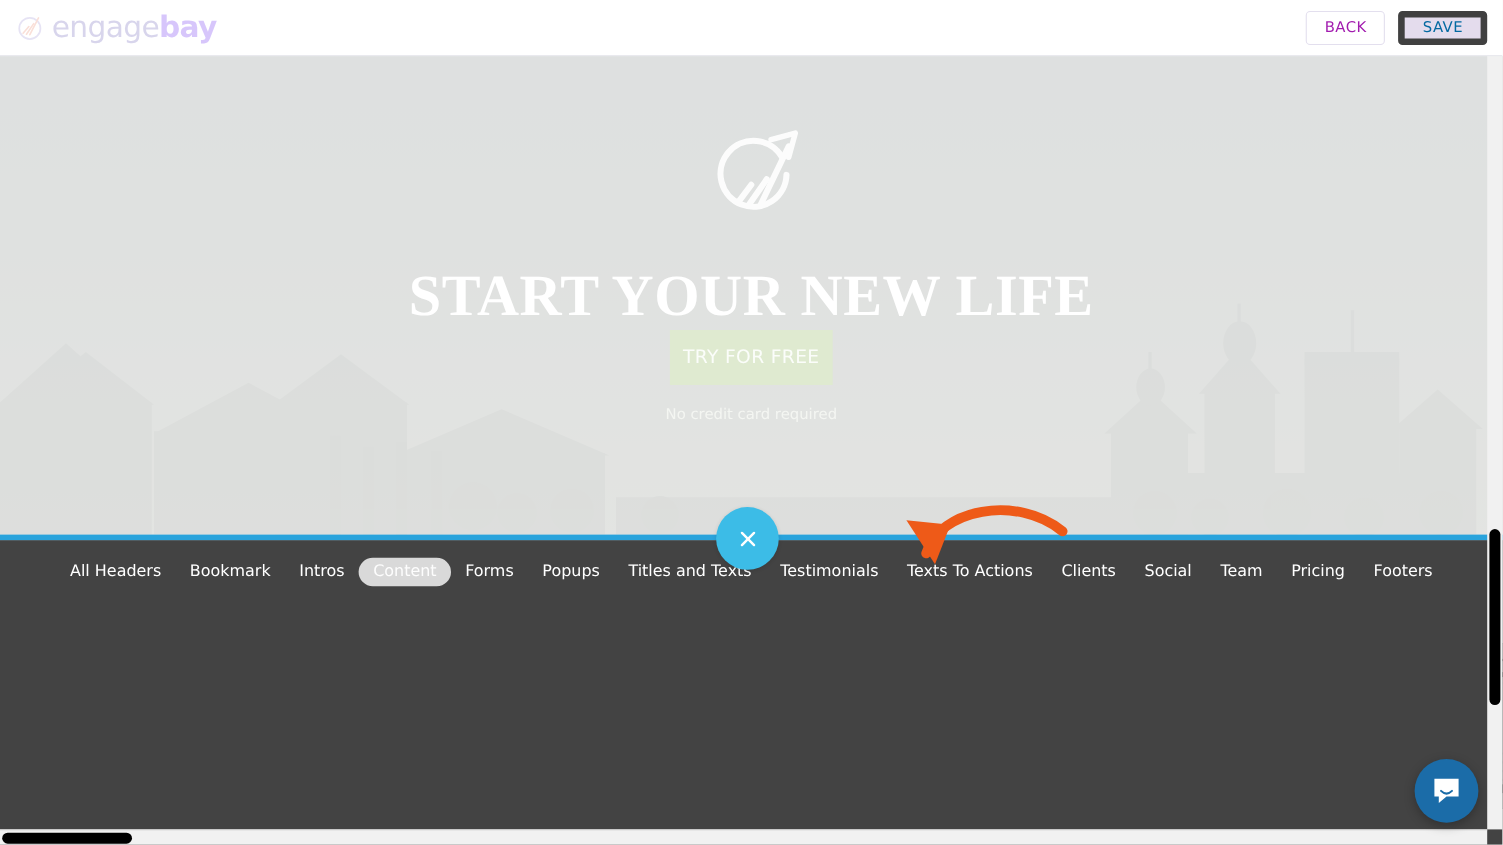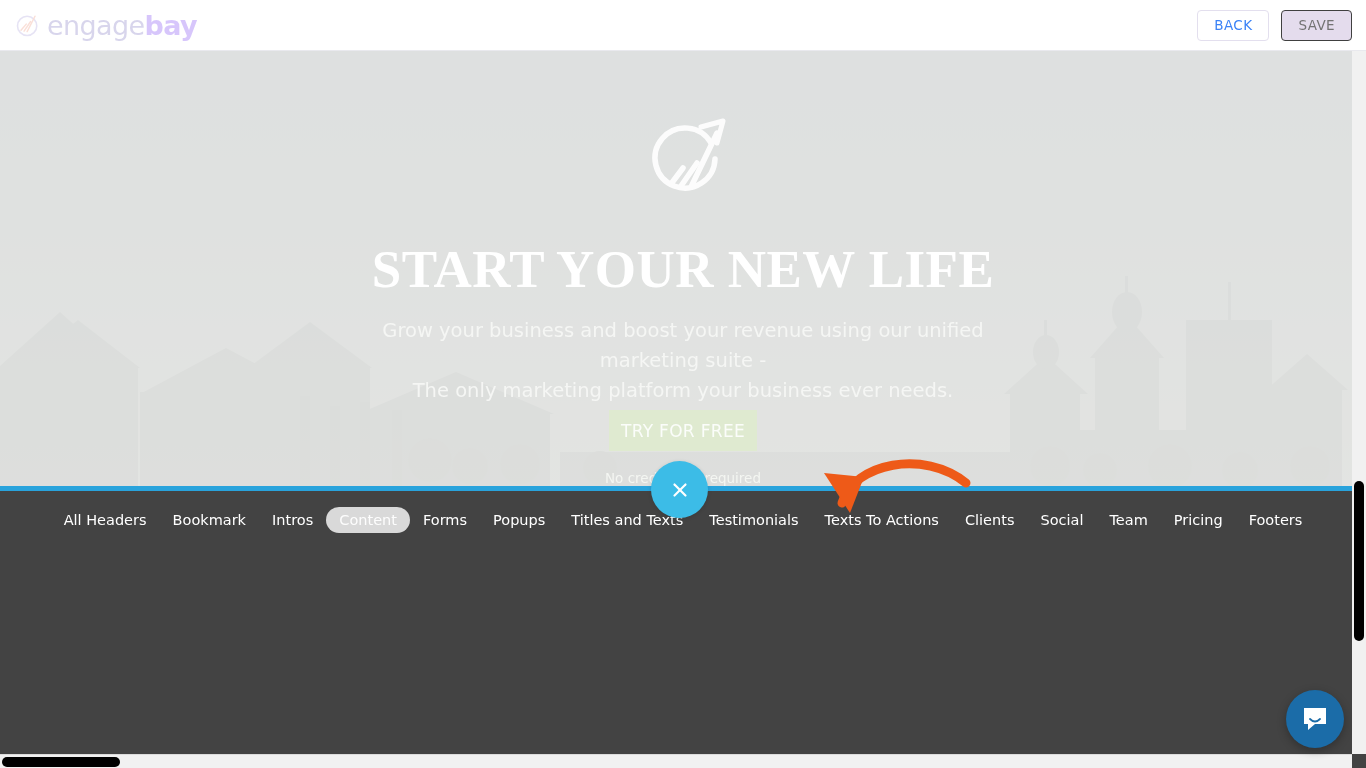--- a/index.html
+++ b/index.html
@@ -26,22 +26,22 @@
   .brand-word .a{ color:#8e87c8; }
   .brand-word .b{ color:#8b5cf6; font-weight:700; }
 
   .topbtns{ display:flex; align-items:center; gap:12px; }
   .btn-top{
     height:31px; min-width:65px; padding:0 16px;
     border-radius:4px; font-size:13.5px; letter-spacing:.4px;
     display:flex; align-items:center; justify-content:center;
     font-family:"DejaVu Sans", sans-serif;
   }
-  .btn-back{ background:#fff; border:1px solid #e3dfee; color:#3b82f6; }
-  .btn-save{ background:#e4dced; border:1px solid #404040; color:#737373; }
+  .btn-back{ background:#fff; border:1px solid #e3dfee; color:#a21caf; }
+  .btn-save{ background:#e4dced; border:6px solid #404040; color:#0369a1; }
 
   
   .hero{
     position:absolute; top:51px; left:0; width:1366px; height:435px;
     overflow:hidden; background:#d4d7d7;
   }
   .hero-bg{ position:absolute; inset:0; }
   .hero-sky{
     position:absolute; inset:0;
     background:linear-gradient(180deg,#d0d4d6 0%,#d5d8d8 42%,#dcdedb 72%,#e2e3de 100%);
@@ -278,24 +278,20 @@
             <line x1="40" y1="71" x2="52" y2="55"></line>
             <line x1="50" y1="73" x2="66" y2="50"></line>
             <line x1="60" y1="74" x2="86" y2="20"></line>
           </g>
           <path d="M70 14 L92 8 L86 30" fill="none" stroke="#ffffff" stroke-width="5" stroke-linecap="round" stroke-linejoin="round"></path>
         </svg>
       </span>
 
       <div class="hero-title">START YOUR NEW LIFE</div>
 
-      <div class="hero-sub">
-        <div>Grow your business and boost your revenue using our unified marketing suite -</div>
-        <div>The only marketing platform your business ever needs.</div>
-      </div>
 
       <div class="hero-cta">TRY FOR FREE</div>
       <div class="hero-note">No credit card required</div>
     </div>
   </div>
 
   <svg class="arrow" viewBox="0 0 160 70">
     <path d="M22 48 C34 8, 104 -6, 146 28" fill="none" stroke="#ee5a18" stroke-width="9" stroke-linecap="round"></path>
     <path d="M4 18 L30 58 L44 22 Z" fill="#ee5a18"></path>
   </svg>

